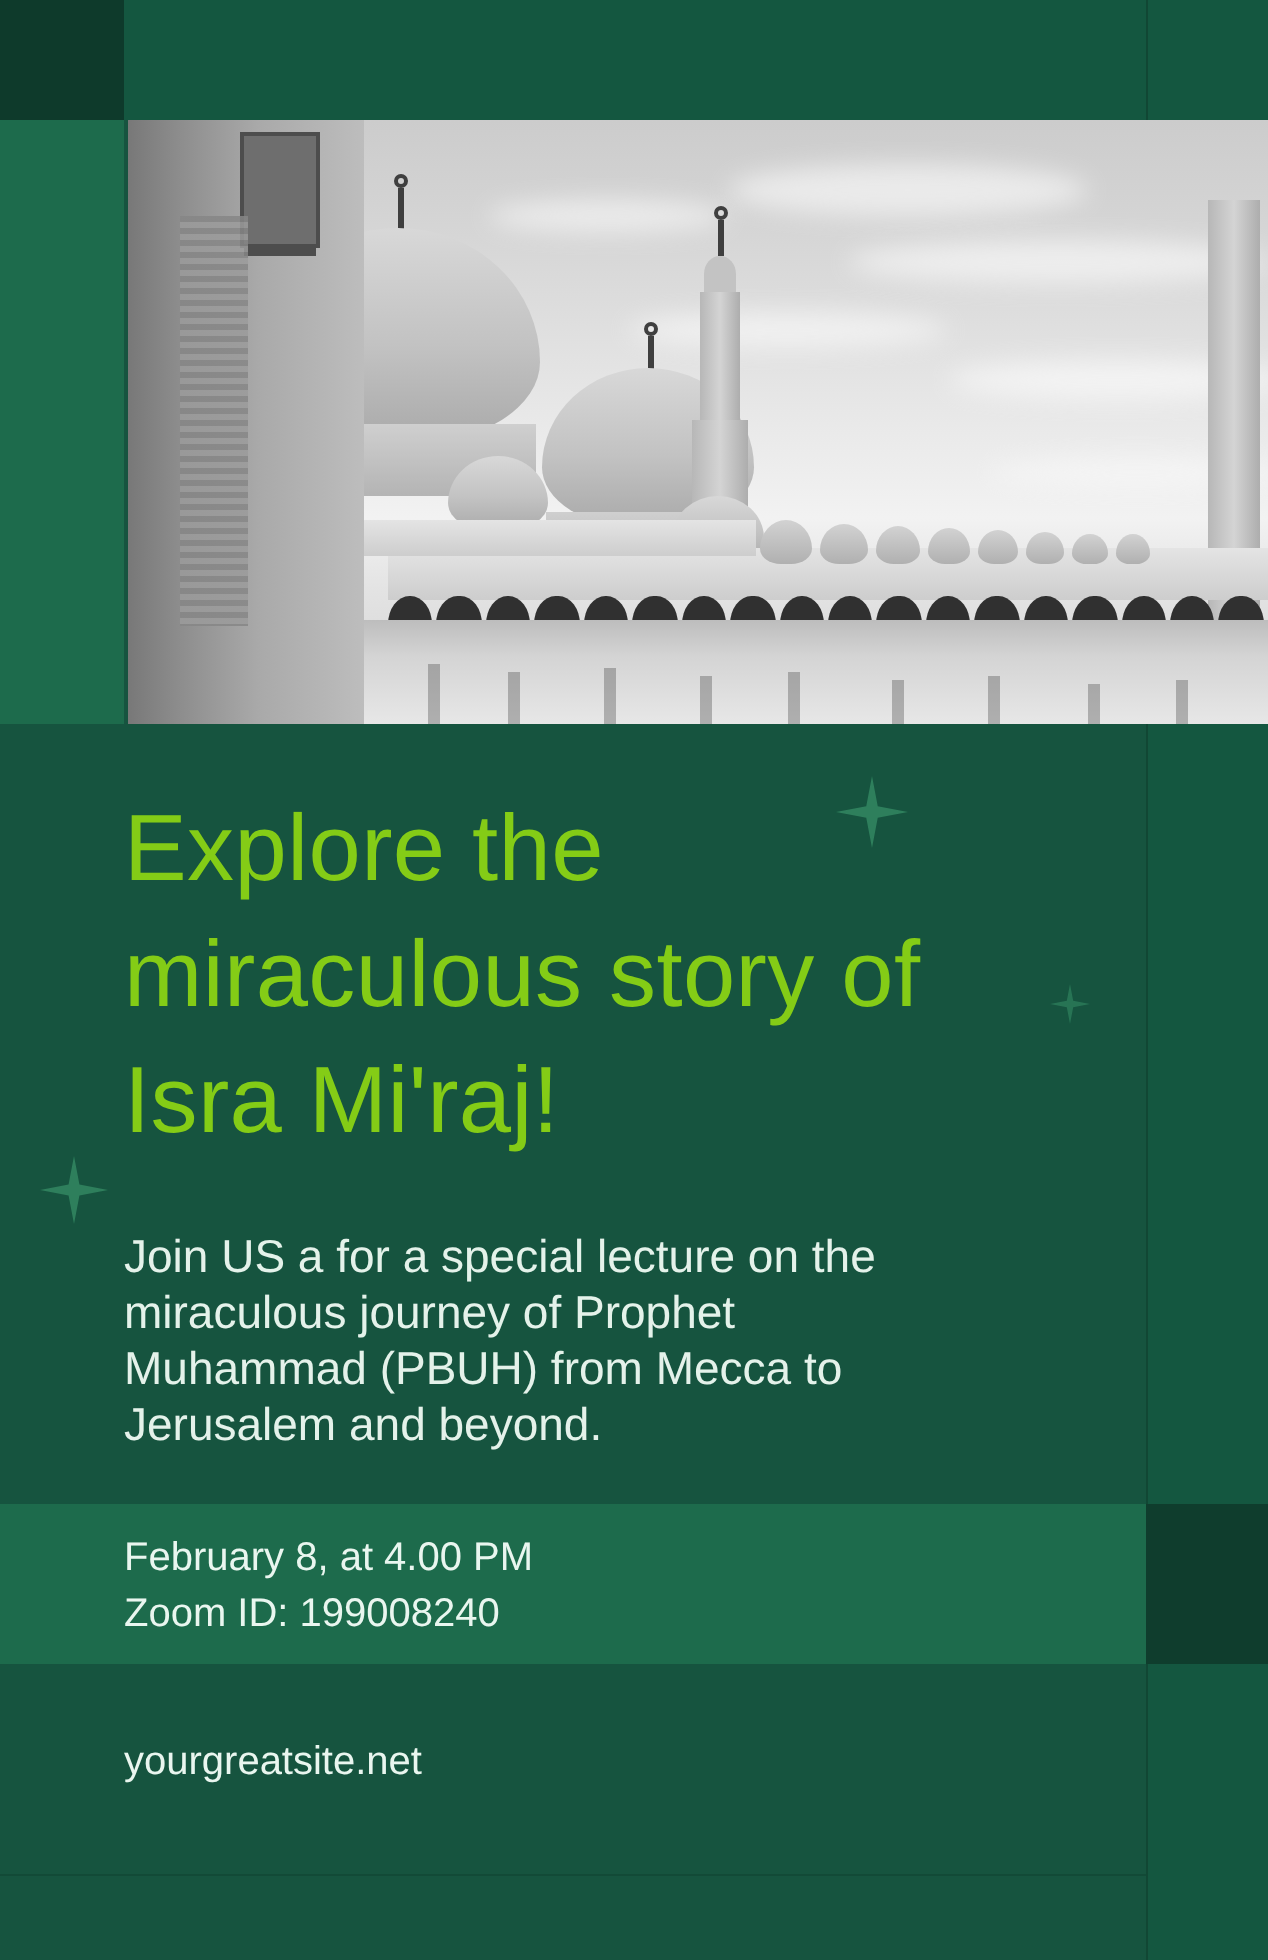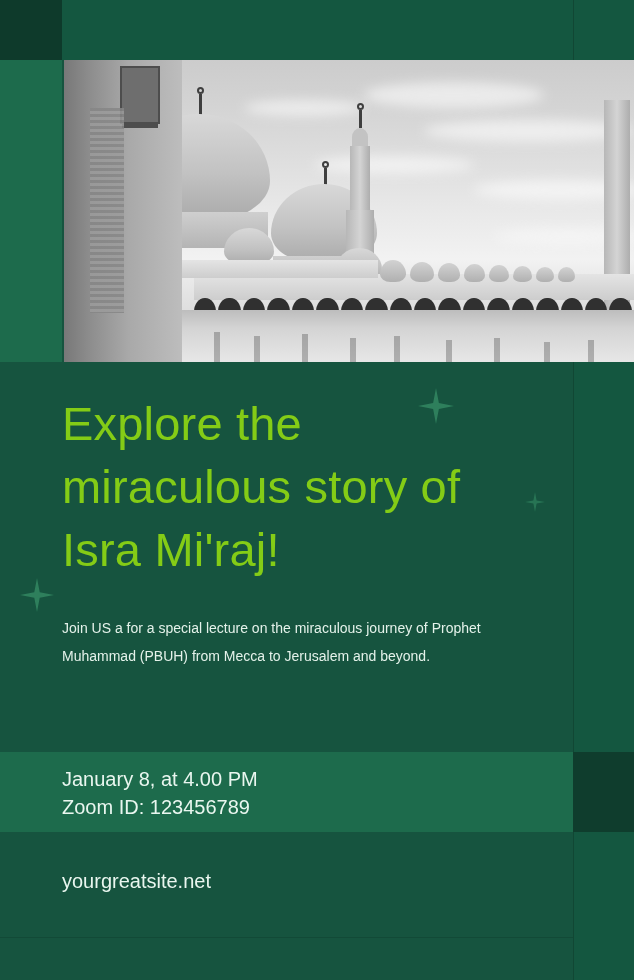--- a/index.html
+++ b/index.html
@@ -204,21 +204,21 @@
     line-height: 63px;
     font-weight: 400;
     letter-spacing: .2px;
   }
   .body-copy {
     position: absolute;
     left: 62px;
     top: 614px;
     width: 420px;
     color: #E4F2EA;
-    font-size: 14px;
+    font-size: 23px;
     line-height: 28px;
     font-weight: 400;
   }
 
   .details-band {
     position: absolute;
     left: 0;
     top: 752px;
     width: 573px;
     height: 80px;
@@ -367,20 +367,20 @@
   <div class="sparkle" style="left:20px; top:578px; width:34px; height:34px;
               clip-path: polygon(50% 0%, 58% 42%, 100% 50%, 58% 58%, 50% 100%, 42% 58%, 0% 50%, 42% 42%);"></div>
 
   <div class="headline">Explore the miraculous story of Isra Mi'raj!</div>
 
   <div class="body-copy">Join US a for a special lecture on the miraculous journey of Prophet Muhammad (PBUH) from Mecca to Jerusalem and beyond.</div>
 
   <div class="details-band"></div>
   <div class="details-dark"></div>
   <div class="details-text">
-    <div>January 8, at 4.00 PM</div>
-    <div>Zoom ID: 123456789</div>
+    <div>February 8, at 4.00 PM</div>
+    <div>Zoom ID: 199008240</div>
   </div>
 
   <div class="footer-url">yourgreatsite.net</div>
   <div class="bottom-divider"></div>
 
 </div>
 
 </body></html>

